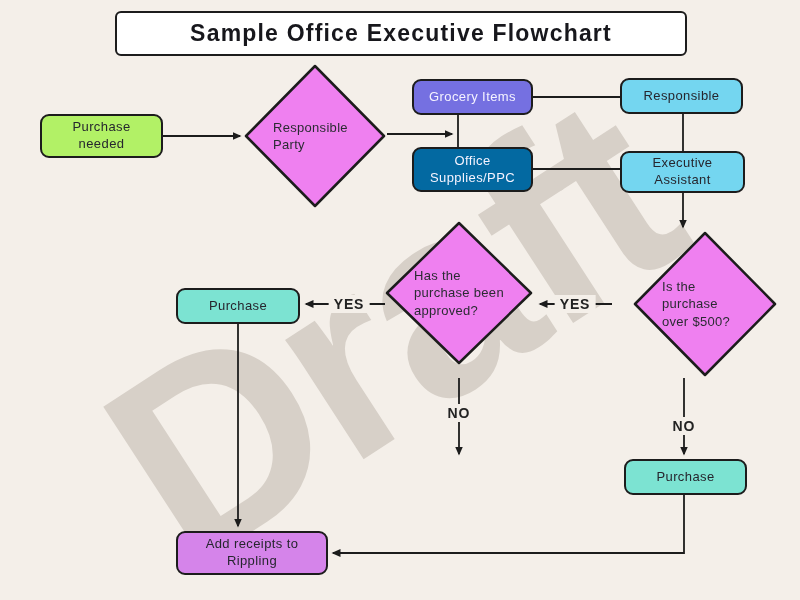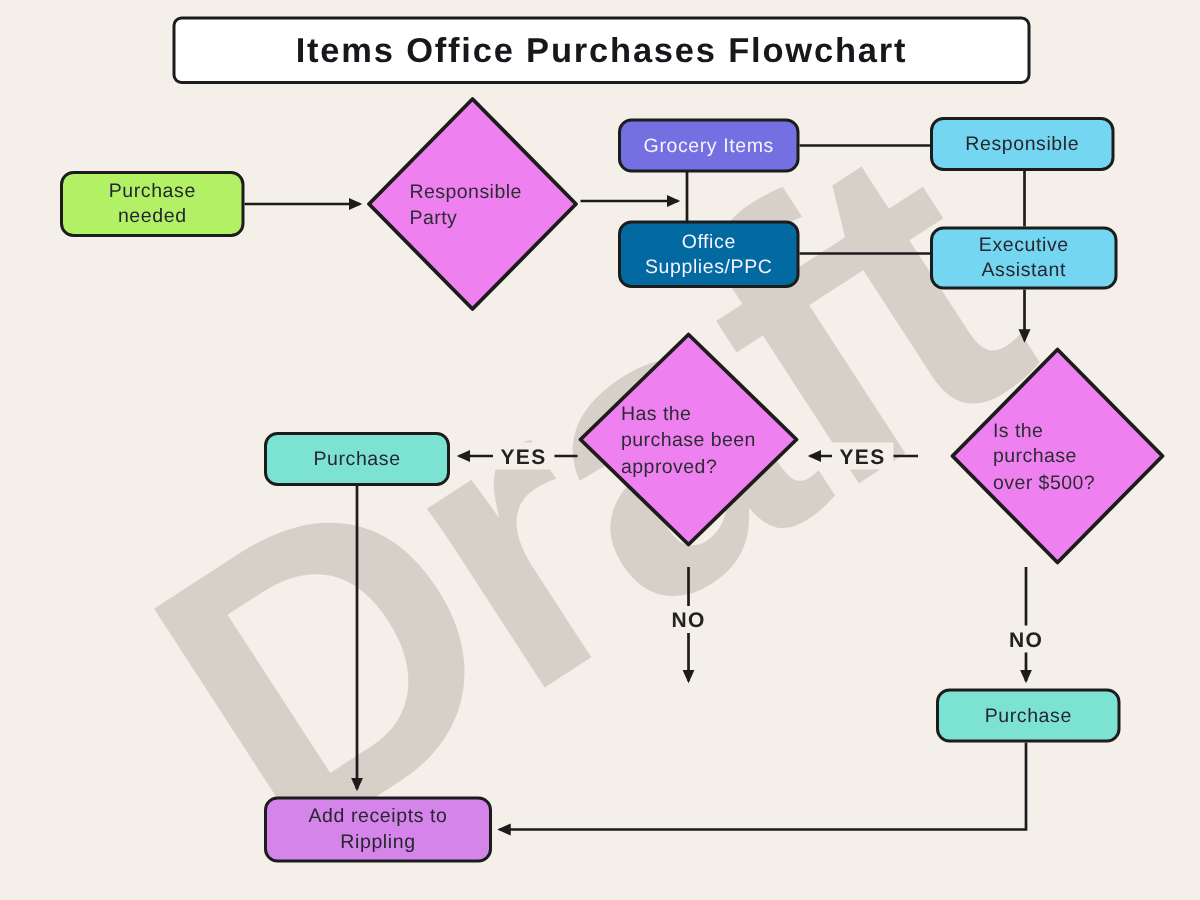--- a/index.html
+++ b/index.html
@@ -69,21 +69,21 @@
     <path class="edge" d="M683,114 L683,151"></path>
     <path class="edge" marker-end="url(#arw)" d="M683,193 L683,227"></path>
     <path class="edge" marker-end="url(#arw)" d="M612,304 L540,304"></path>
     <path class="edge" marker-end="url(#arw)" d="M385,304 L306,304"></path>
     <path class="edge" marker-end="url(#arw)" d="M459,378 L459,454"></path>
     <path class="edge" marker-end="url(#arw)" d="M684,378 L684,454"></path>
     <path class="edge" marker-end="url(#arw)" d="M238,324 L238,526"></path>
     <path class="edge" marker-end="url(#arw)" d="M684,495 L684,553 L333,553"></path>
   </svg>
 
-  <div class="title-box" style="background: rgb(255, 255, 255);">Items Office Purchases Flowchart</div>
+  <div class="title-box" style="background: rgb(255, 255, 255);">Sample Office Executive Flowchart</div>
 
   <div class="node narrow" style="left: 40px; top: 114px; width: 123px; height: 44px; background: rgb(178, 241, 102);">
     <span>Purchase needed</span>
   </div>
 
   <div class="diamond" style="left:243px; top:63px; width:144px; height:146px;">
     <svg width="144" height="146" viewBox="0 0 144 146">
       <path d="M72,3 L141,73 L72,143 L3,73 Z" stroke="#1c1c1c" stroke-width="2.5" stroke-linejoin="round" fill="#ef80f0"></path>
     </svg>
     <div class="dlabel">Responsible Party</div>

